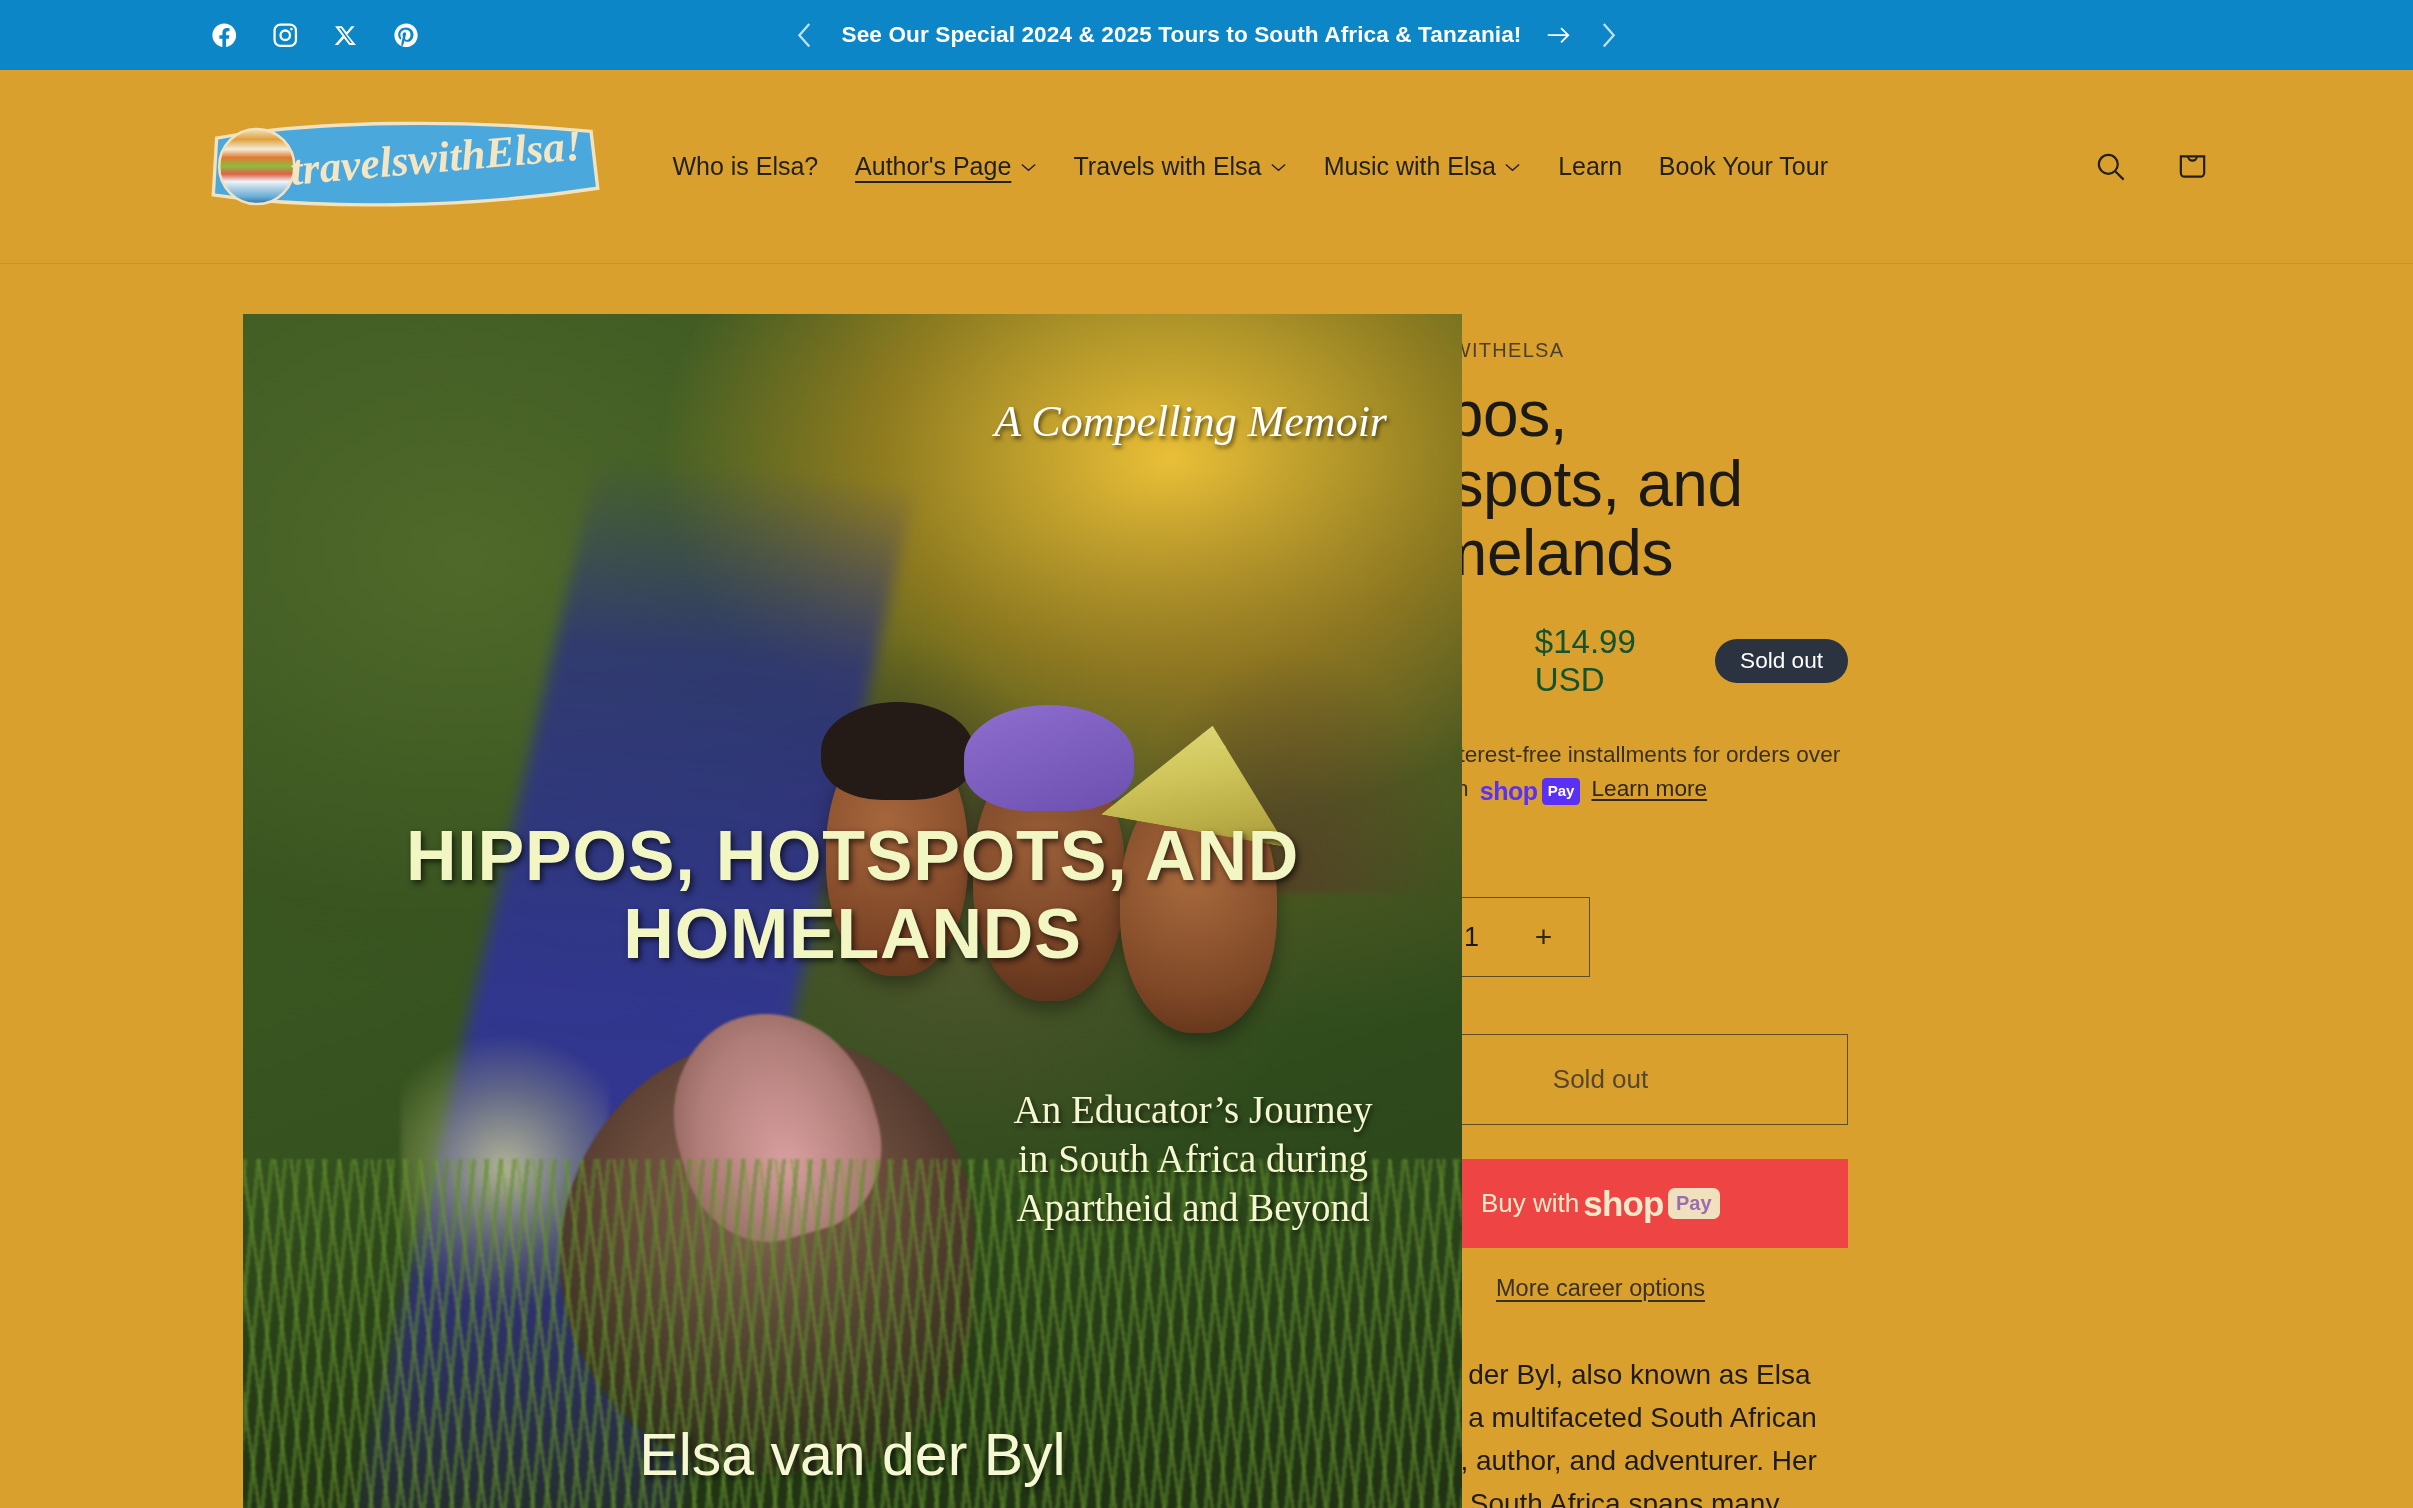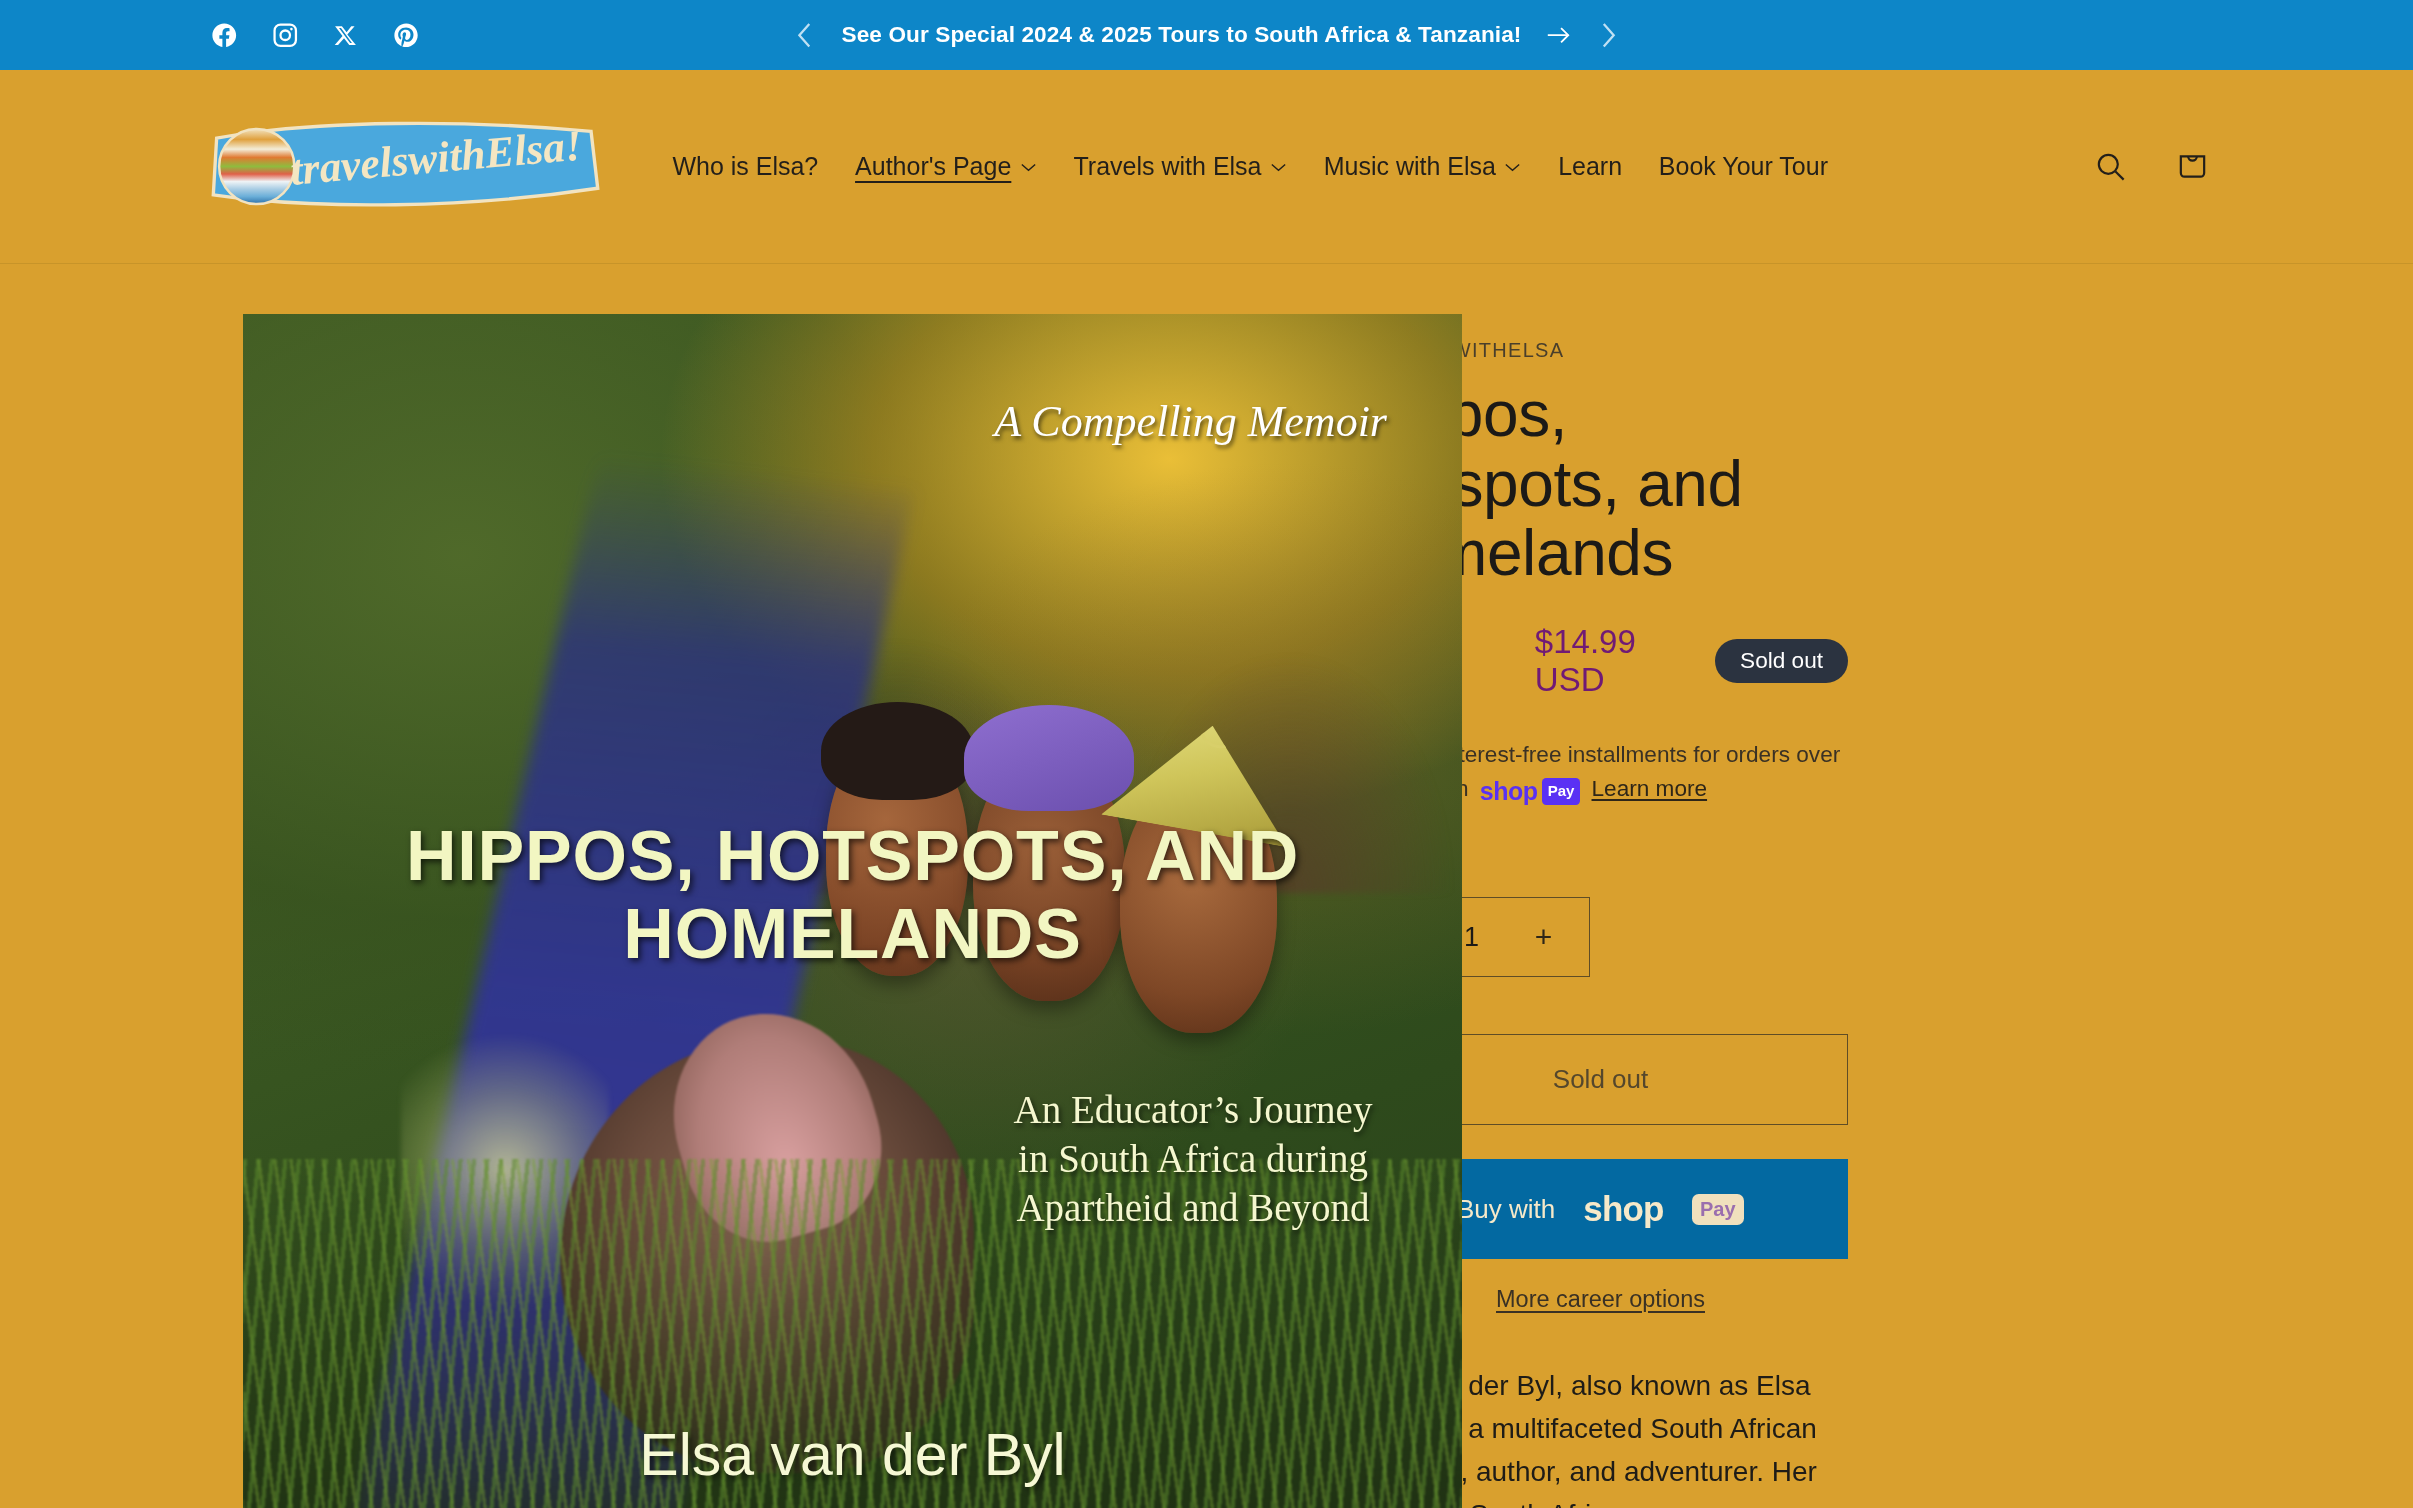--- a/index.html
+++ b/index.html
@@ -334,21 +334,21 @@
     gap: 23.5px;
     margin-bottom: 39px;
   }
   .price-old {
     font-size: 28.5px;
     color: #4a3f2b;
     text-decoration: line-through;
   }
   .price-new {
     font-size: 33px;
-    color: #701a75;
+    color: #14532d;
     margin-left: 23px;
   }
   .badge-soldout {
     background: #2b3340;
     color: #ffffff;
     font-size: 22.6px;
     padding: 9.2px 25px;
     border-radius: 837px;
     white-space: nowrap;
   }
@@ -431,27 +431,27 @@
     border: 0.8px solid #5f4d26;
     background: transparent;
     color: #55472c;
     font-size: 26px;
     cursor: not-allowed;
     margin-bottom: 34px;
     font-family: "Liberation Sans", sans-serif;
   }
   .btn-shoppay {
     width: 100%;
-    height: 100px;
-    background: #0369a1;
+    height: 89px;
+    background: #ef4444;
     border: none;
     display: flex;
     align-items: center;
     justify-content: center;
-    gap: 28px;
+    gap: 4px;
     cursor: pointer;
     margin-bottom: 27px;
   }
   .btn-shoppay .bsp-label {
     font-size: 26px;
     color: #f6e9c9;
   }
   .btn-shoppay .bsp-shop {
     font-size: 35px;
     font-weight: 800;

